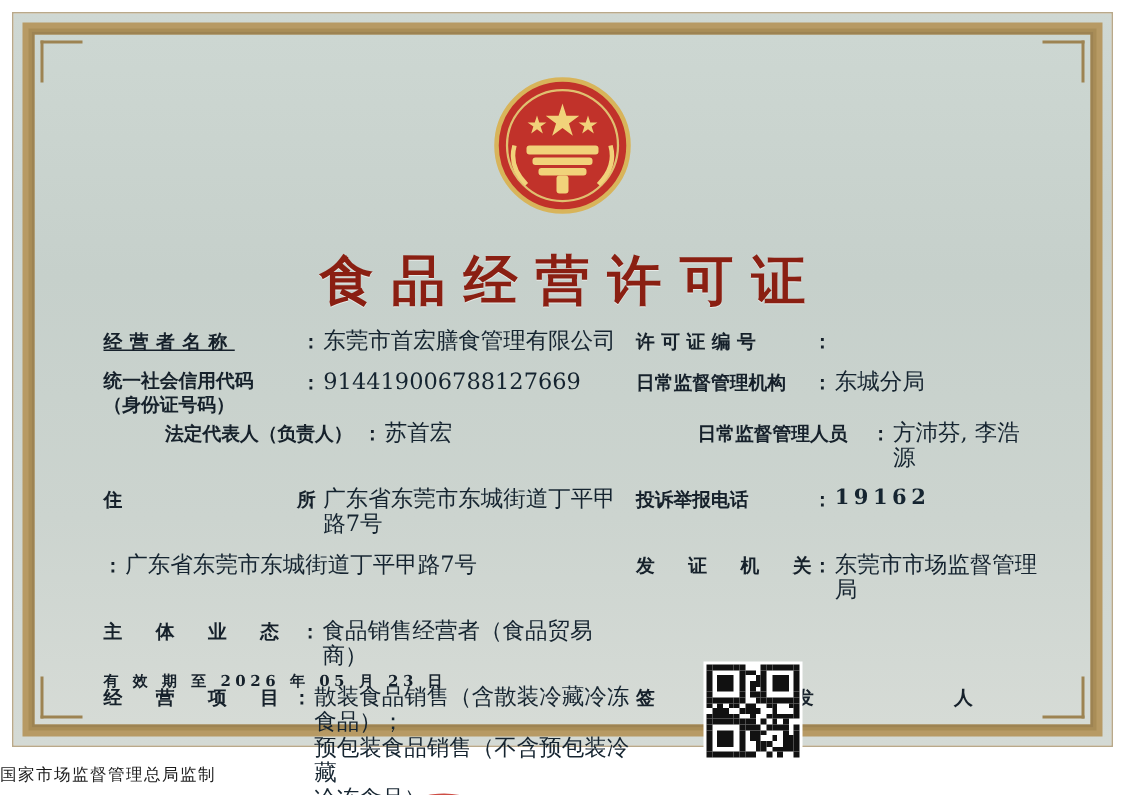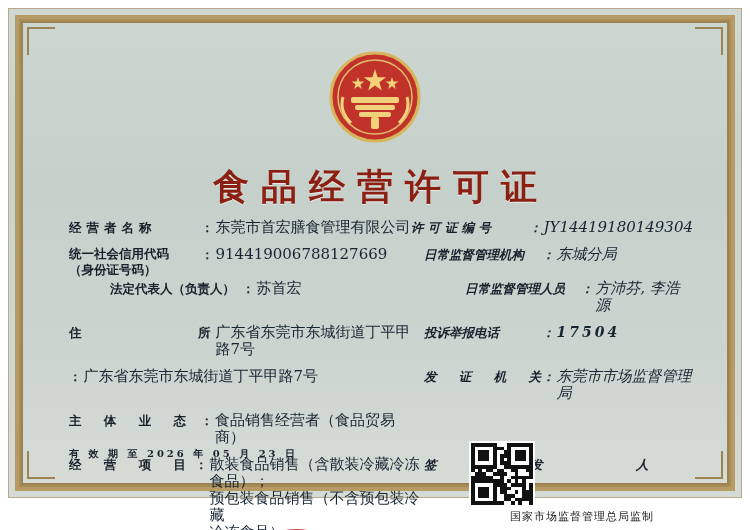--- a/index.html
+++ b/index.html
@@ -107,31 +107,31 @@
     right: 34px;
     top: 196px;
     bottom: 28px;
   }
   .row {
     display: flex;
     align-items: flex-start;
     margin-bottom: 10px;
   }
   .col-l { width: 355px; display: flex; align-items: flex-start; }
-  .col-r { flex: 1; display: flex; align-items: flex-start; font-style: italic; }
+  .col-r { flex: 1; display: flex; align-items: flex-start; }
 
   .lbl {
     font-family: "DejaVu Serif", "Liberation Serif", serif;
     font-size: 12.5px;
     font-weight: bold;
     color: #16212b;
     white-space: nowrap;
     line-height: 17px;
   }
-  .lbl.sp5 { letter-spacing: 5px; }
+  .lbl.sp5 { letter-spacing: 5px; text-decoration: underline; }
   .lbl.sp9 { letter-spacing: 9px; }
   .lbl.sp14 { letter-spacing: 14px; }
   .colon {
     font-family: "DejaVu Serif", "Liberation Serif", serif;
     font-size: 12.5px;
     font-weight: bold;
     color: #16212b;
     line-height: 17px;
   }
   .val {
@@ -244,21 +244,21 @@
     color: #16212b;
     letter-spacing: 3px;
   }
 
   
   .footer {
     position: absolute;
     left: 0;
     right: 0;
     bottom: 6px;
-    text-align: right;
+    text-align: left;
     font-family: "DejaVu Serif", "Liberation Serif", serif;
     font-size: 11px;
     color: #1b1b1b;
     letter-spacing: 1px;
   }
 </style>
 </head>
 <body>
 
 <div class="page">
@@ -295,21 +295,20 @@
 
         <div class="row">
           <div class="col-l">
             <div class="lbl lbl-box-l sp5">经营者名称</div>
             <div class="colon">：</div>
             <div class="val">东莞市首宏膳食管理有限公司</div>
           </div>
           <div class="col-r">
             <div class="lbl lbl-box-r">许 可 证 编 号</div>
             <div class="colon">：</div>
-            <div class="val">JY14419180149304</div>
           </div>
         </div>
 
         <div class="row">
           <div class="col-l">
             <div class="lbl lbl-box-l two-line-lbl" style="white-space:pre-line;">统一社会信用代码
 （身份证号码）</div>
             <div class="colon">：</div>
             <div class="val">914419006788127669</div>
           </div>
@@ -335,21 +334,21 @@
 
         <div class="row">
           <div class="col-l">
             <div class="lbl lbl-box-l sp9">住　　　　　所</div>
             <div class="colon">：</div>
             <div class="val">广东省东莞市东城街道丁平甲路7号</div>
           </div>
           <div class="col-r">
             <div class="lbl lbl-box-r">投诉举报电话</div>
             <div class="colon">：</div>
-            <div class="val big">17504</div>
+            <div class="val big">19162</div>
           </div>
         </div>
 
         <div class="row">
           <div class="col-l">
             <div class="colon">：</div>
             <div class="val">广东省东莞市东城街道丁平甲路7号</div>
           </div>
           <div class="col-r">
             <div class="lbl lbl-box-r sp9">发 证 机 关</div>

